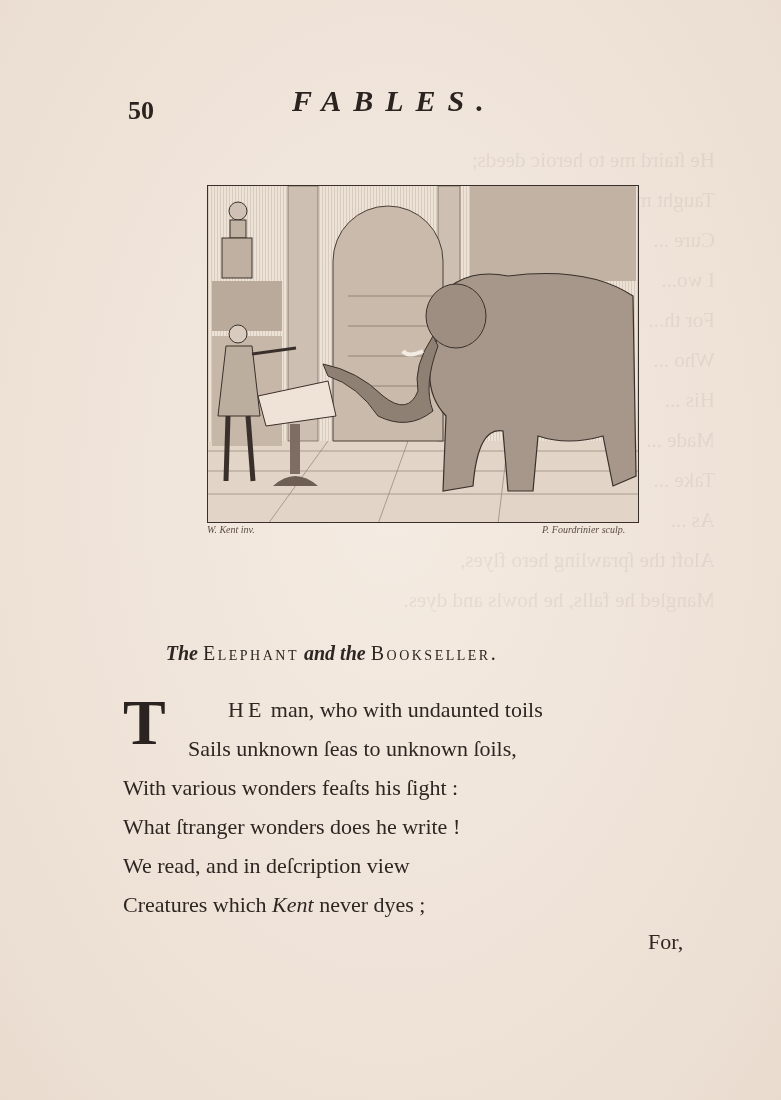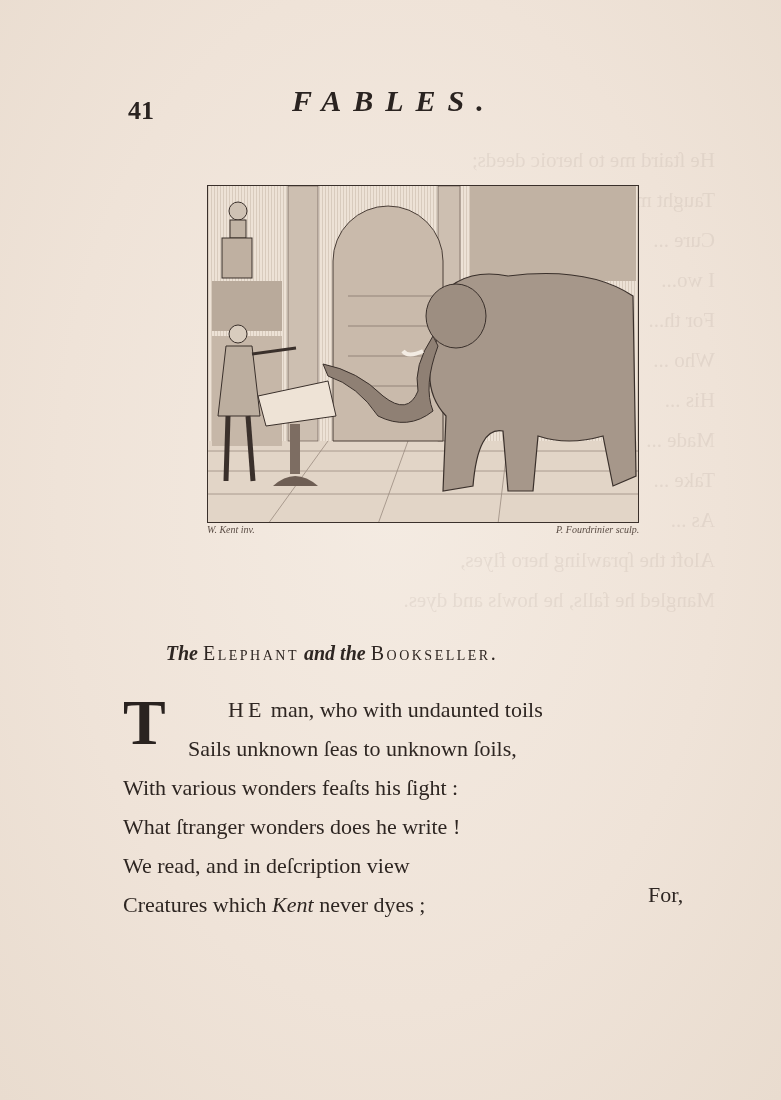--- a/index.html
+++ b/index.html
@@ -30,61 +30,61 @@
     .plate {
       position: absolute; left: 207px; top: 185px; width: 432px; height: 338px;
       border: 1.5px solid #3a302b; box-sizing: border-box; overflow: hidden;
       background: repeating-linear-gradient(90deg, #d8cbbd 0 1px, #ede2d6 1px 3px);
     }
     .plate svg { position: absolute; left: 0; top: 0; }
     .credit-left, .credit-right {
       position: absolute; top: 524px; font-size: 10px; font-style: italic; color: #5a4c44;
     }
     .credit-left { left: 207px; }
-    .credit-right { left: 556px; }
+    .credit-right { left: 542px; }
     .fable-title {
       position: absolute; left: 0; width: 781px; top: 594px; text-align: center;
       font-size: 22px; letter-spacing: 7px; color: #2e2622;
     }
     .fable-subtitle {
       position: absolute; left: 0; width: 664px; top: 642px; text-align: center;
       font-size: 20px; color: #2e2622;
     }
     .fable-subtitle .it { font-style: italic; font-weight: bold; }
     .fable-subtitle .sc { letter-spacing: 2.5px; font-variant: small-caps; }
     .verse { position: absolute; left: 123px; top: 690px; font-size: 22px; line-height: 39px; }
     .line { white-space: nowrap; height: 39px; }
     .dropcap {
       position: absolute; left: 0; top: 5px; font-size: 64px; line-height: 56px;
       font-weight: bold; color: #2a2320;
     }
     .indent { padding-left: 65px; }
     .first-rest { padding-left: 65px; }
     .first-rest .caps { letter-spacing: 4px; margin-left: 40px; }
-    .catchword { position: absolute; left: 648px; top: 882px; font-size: 22px; }
+    .catchword { position: absolute; left: 648px; top: 929px; font-size: 22px; }
   </style>
 </head>
 <body>
 
 <div class="page">
 
   <div class="bleed">He ſtaird me to heroic deeds;
 Taught me to conquer ...
 Cure ...
 I wo...
 For th...
 Who ...
 His ...
 Made ...
 Take ...
 As ...
 Aloft the ſprawling hero flyes,
 Mangled he falls, he howls and dyes.</div>
 
-  <div class="page-number">41</div>
+  <div class="page-number">50</div>
   <div class="running-head">FABLES.</div>
 
   <div class="plate">
     <svg width="432" height="338" viewBox="0 0 432 338">
 
       <rect x="0" y="255" width="432" height="83" fill="#e2d5c7"></rect>
       <g stroke="#6b5b51" stroke-width="0.8" opacity="0.6">
         <line x1="0" y1="265" x2="432" y2="265"></line>
           <line x1="0" y1="285" x2="432" y2="285"></line>
         <line x1="0" y1="308" x2="432" y2="308"></line>

